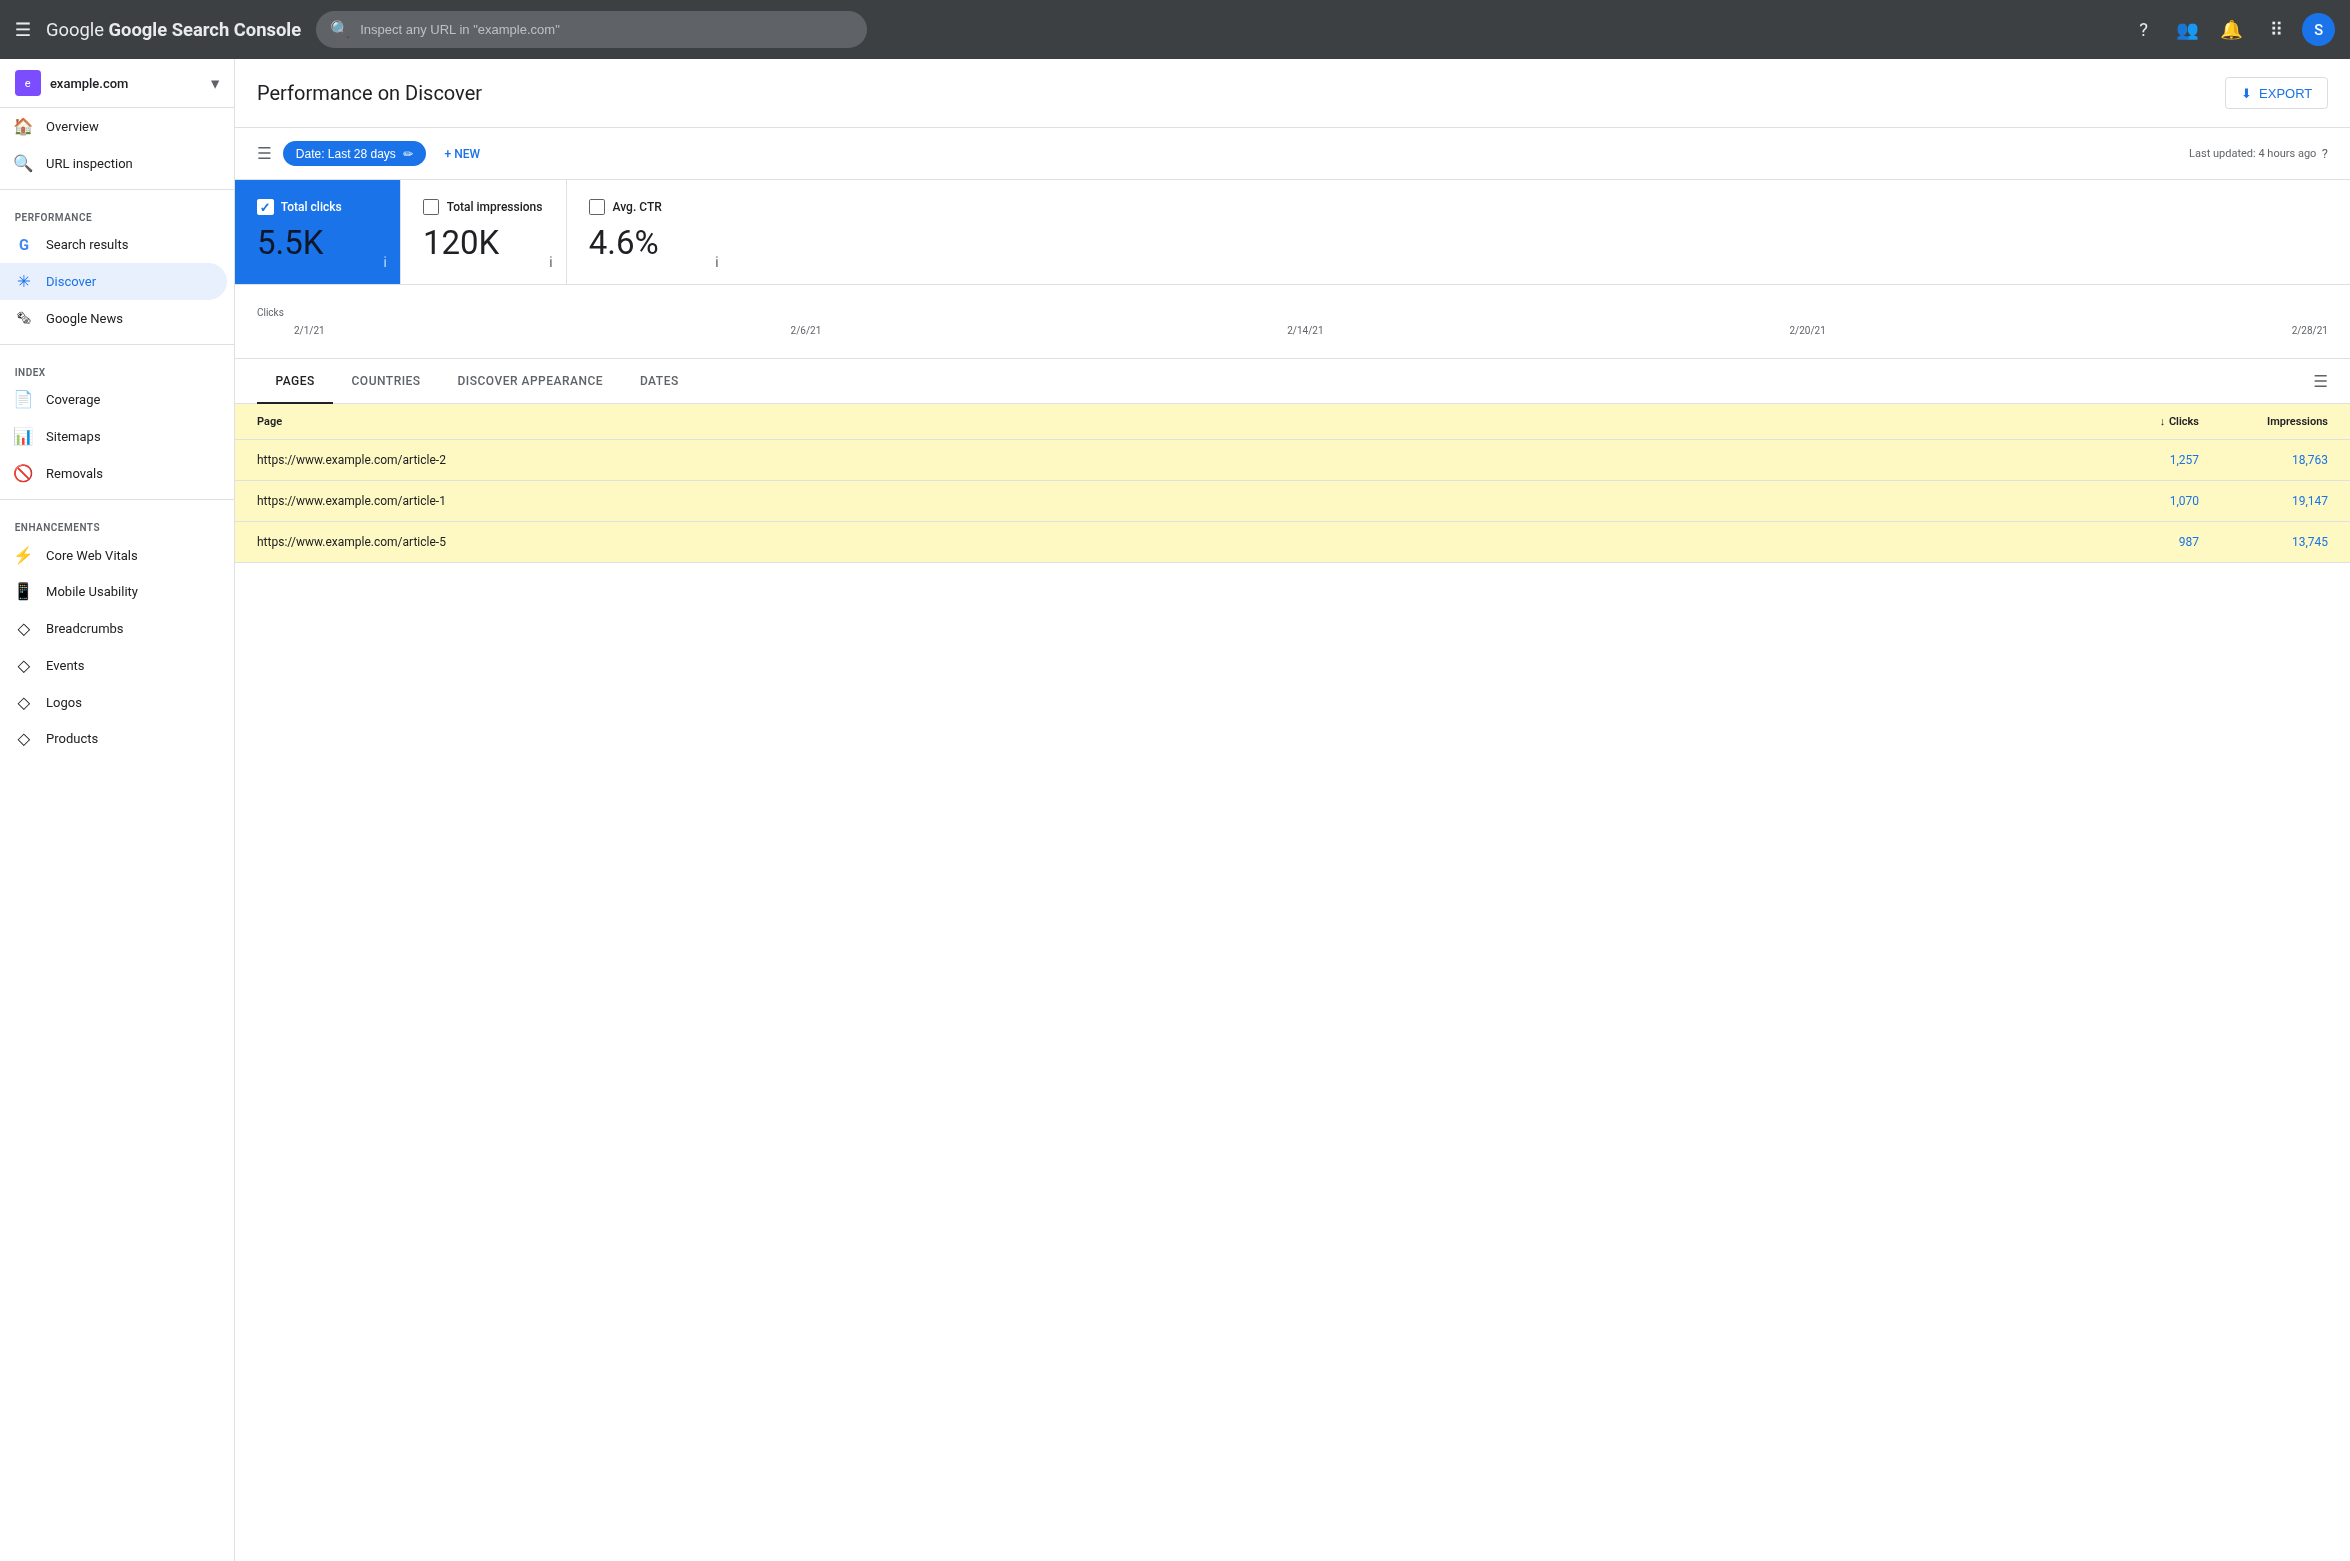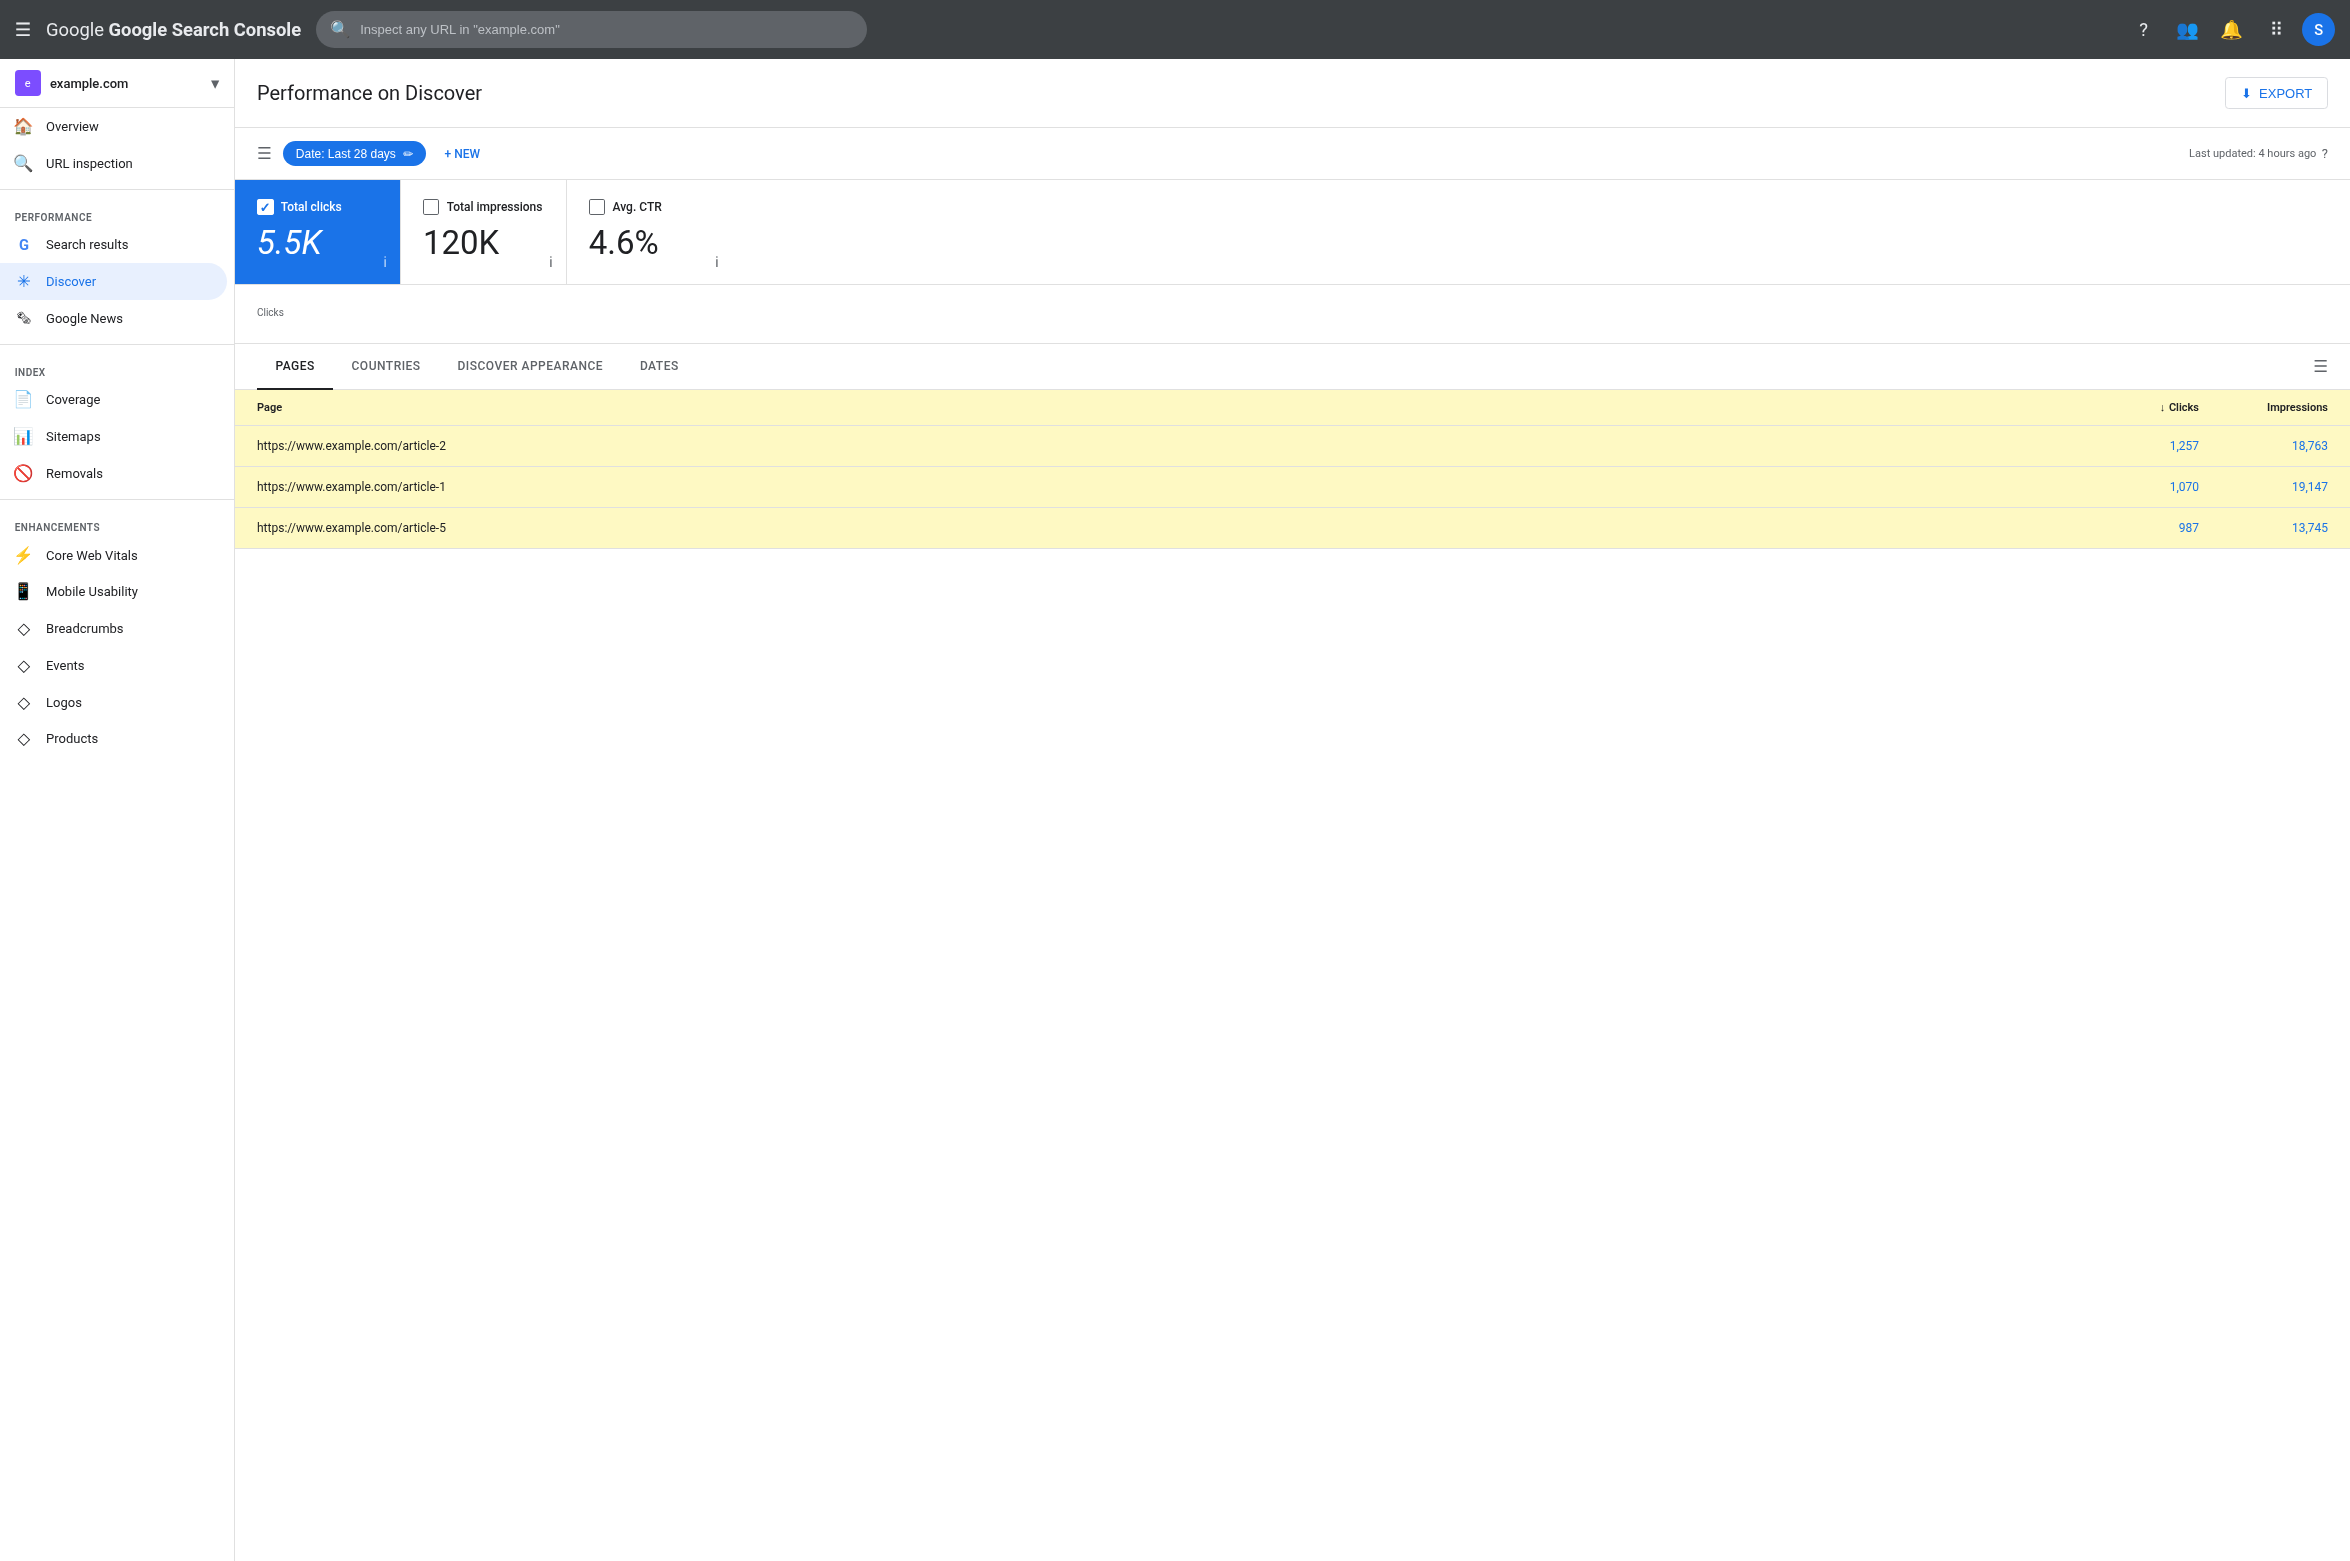--- a/index.html
+++ b/index.html
@@ -109,21 +109,21 @@
     .metric-card-header { display: flex; align-items: center; gap: 7.3px; margin-bottom: 7.3px; }
     .metric-checkbox {
       width: 16.5px; height: 16.5px; border: 1.8px solid #5f6368; border-radius: 1.8px;
       display: flex; align-items: center; justify-content: center; flex-shrink: 0;
     }
     .metric-card.active .metric-checkbox { background: #fff; border-color: #fff; }
     .metric-checkbox-check { color: #1a73e8; font-size: 13px; font-weight: 700; }
     .metric-label { font-size: 12px; font-weight: 500; }
     .metric-card.active .metric-label { color: #fff; }
     .metric-value { font-size: 33px; font-weight: 400; margin: 3.7px 0 7.3px; }
-    .metric-card.active .metric-value { color: #ffffff; font-style: italic; }
+    .metric-card.active .metric-value { color: #0f172a; }
     .metric-info { position: absolute; bottom: 13px; right: 13px; color: rgba(255,255,255,0.7); font-size: 14.7px; }
     .metric-info-gray { position: absolute; bottom: 13px; right: 13px; color: #5f6368; font-size: 14.7px; }
     .metric-divider { width: 0.9px; background: #e0e0e0; align-self: stretch; }
 
     
     .chart-area { padding: 22px; background: #fff; border-bottom: 0.9px solid #e0e0e0; }
     .chart-y-label { font-size: 10px; color: #5f6368; margin-bottom: 3.7px; }
     .chart-container { position: relative; height: 202px; }
     .chart-svg { width: 100%; height: 100%; }
     .chart-x-labels { display: flex; justify-content: space-between; padding: 3.7px 0 0 37px; }
@@ -314,20 +314,27 @@
           <div class="metric-checkbox"></div>
           <span class="metric-label">Avg. CTR</span>
         </div>
         <div class="metric-value">4.6%</div>
         <span class="metric-info-gray">ℹ</span>
       </div>
     </div>
 
     <div class="chart-area">
       <div class="chart-y-label">Clicks</div>
+      <div class="chart-x-labels">
+        <span class="chart-x-label">2/1/21</span>
+        <span class="chart-x-label">2/6/21</span>
+        <span class="chart-x-label">2/14/21</span>
+        <span class="chart-x-label">2/20/21</span>
+        <span class="chart-x-label">2/28/21</span>
+      </div>
     </div>
 
     <div class="tabs-row">
       <div class="tab active">PAGES</div>
       <div class="tab">COUNTRIES</div>
       <div class="tab">DISCOVER APPEARANCE</div>
       <div class="tab">DATES</div>
       <span class="tab-filter-icon">☰</span>
     </div>
 

